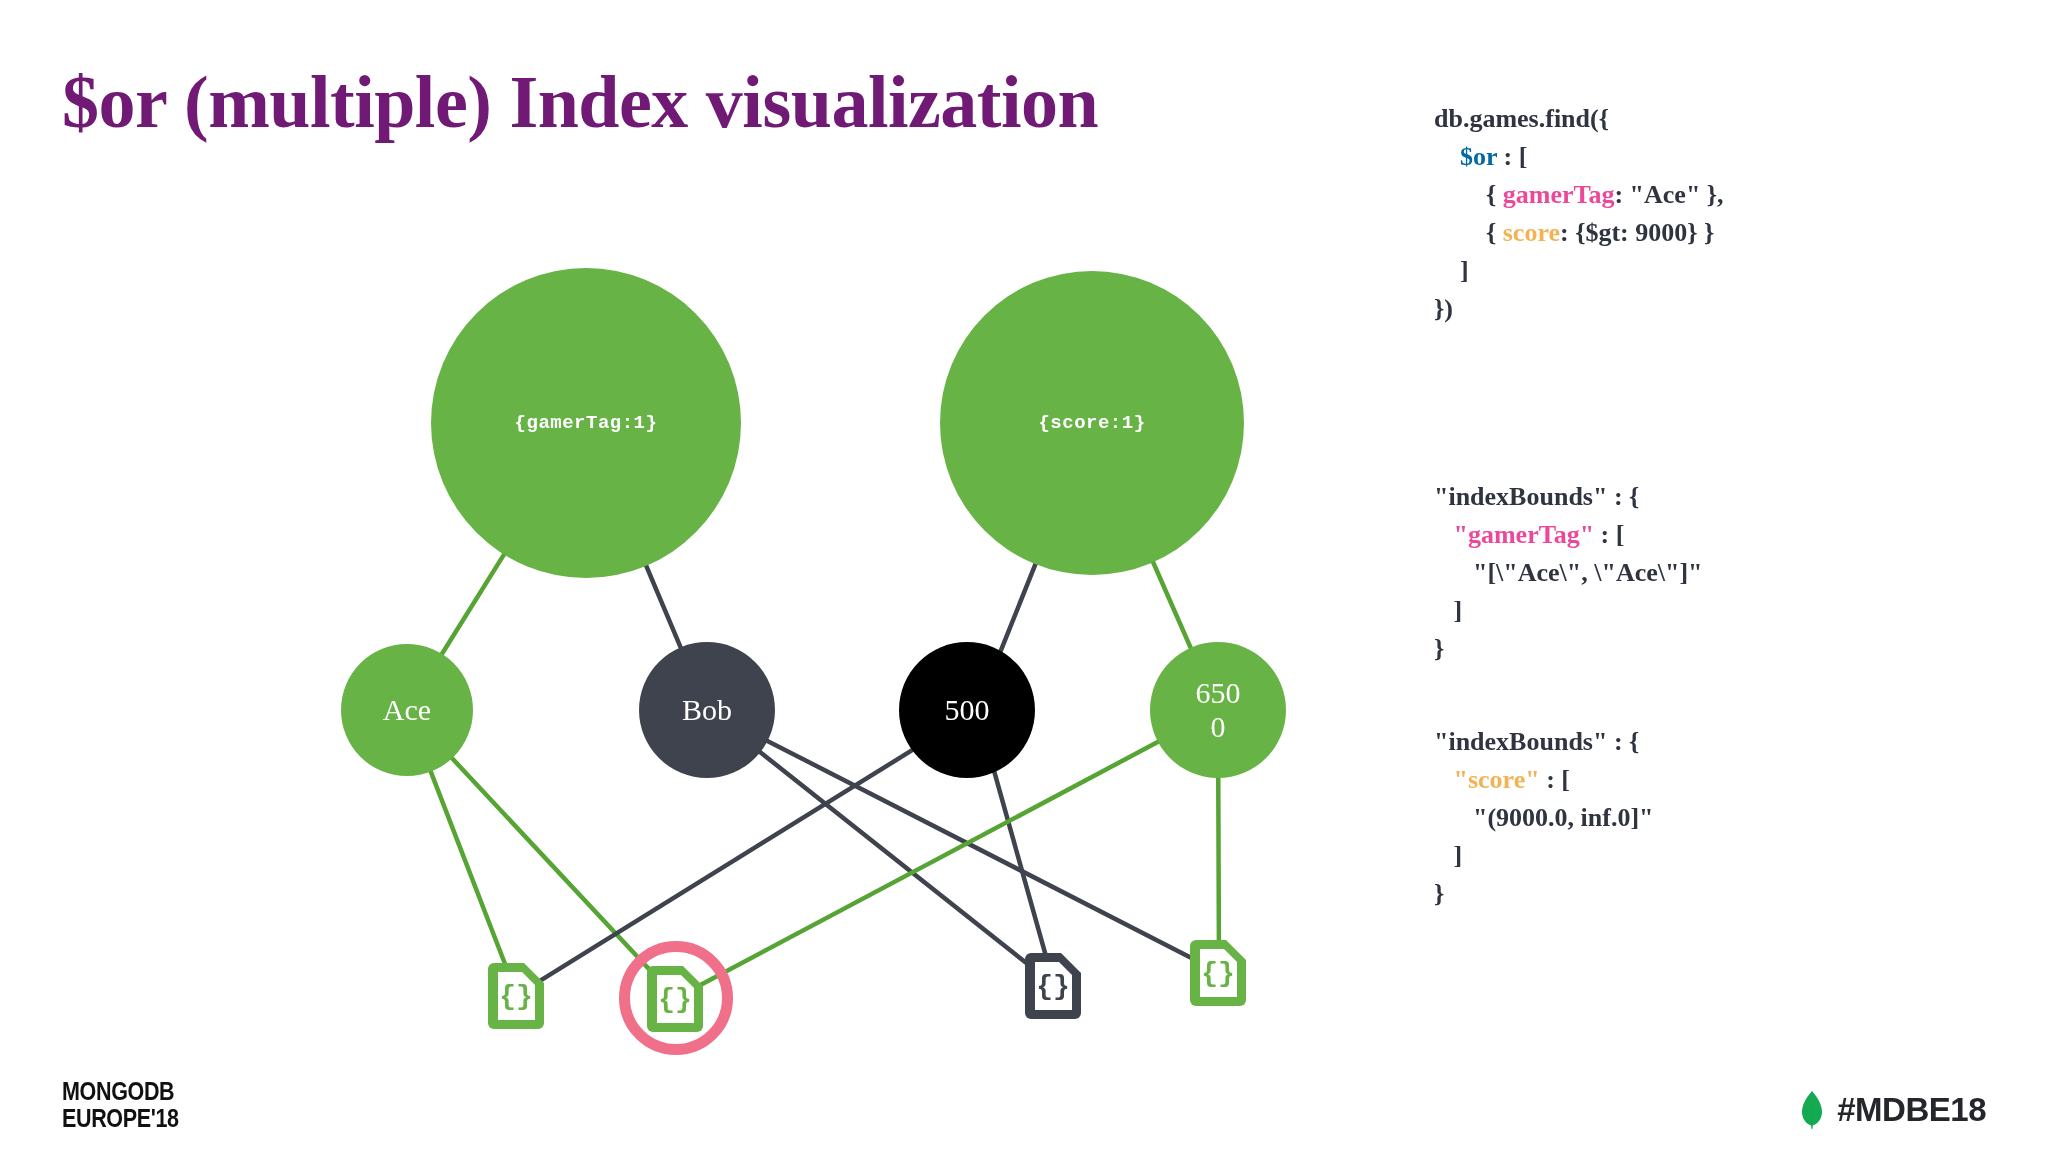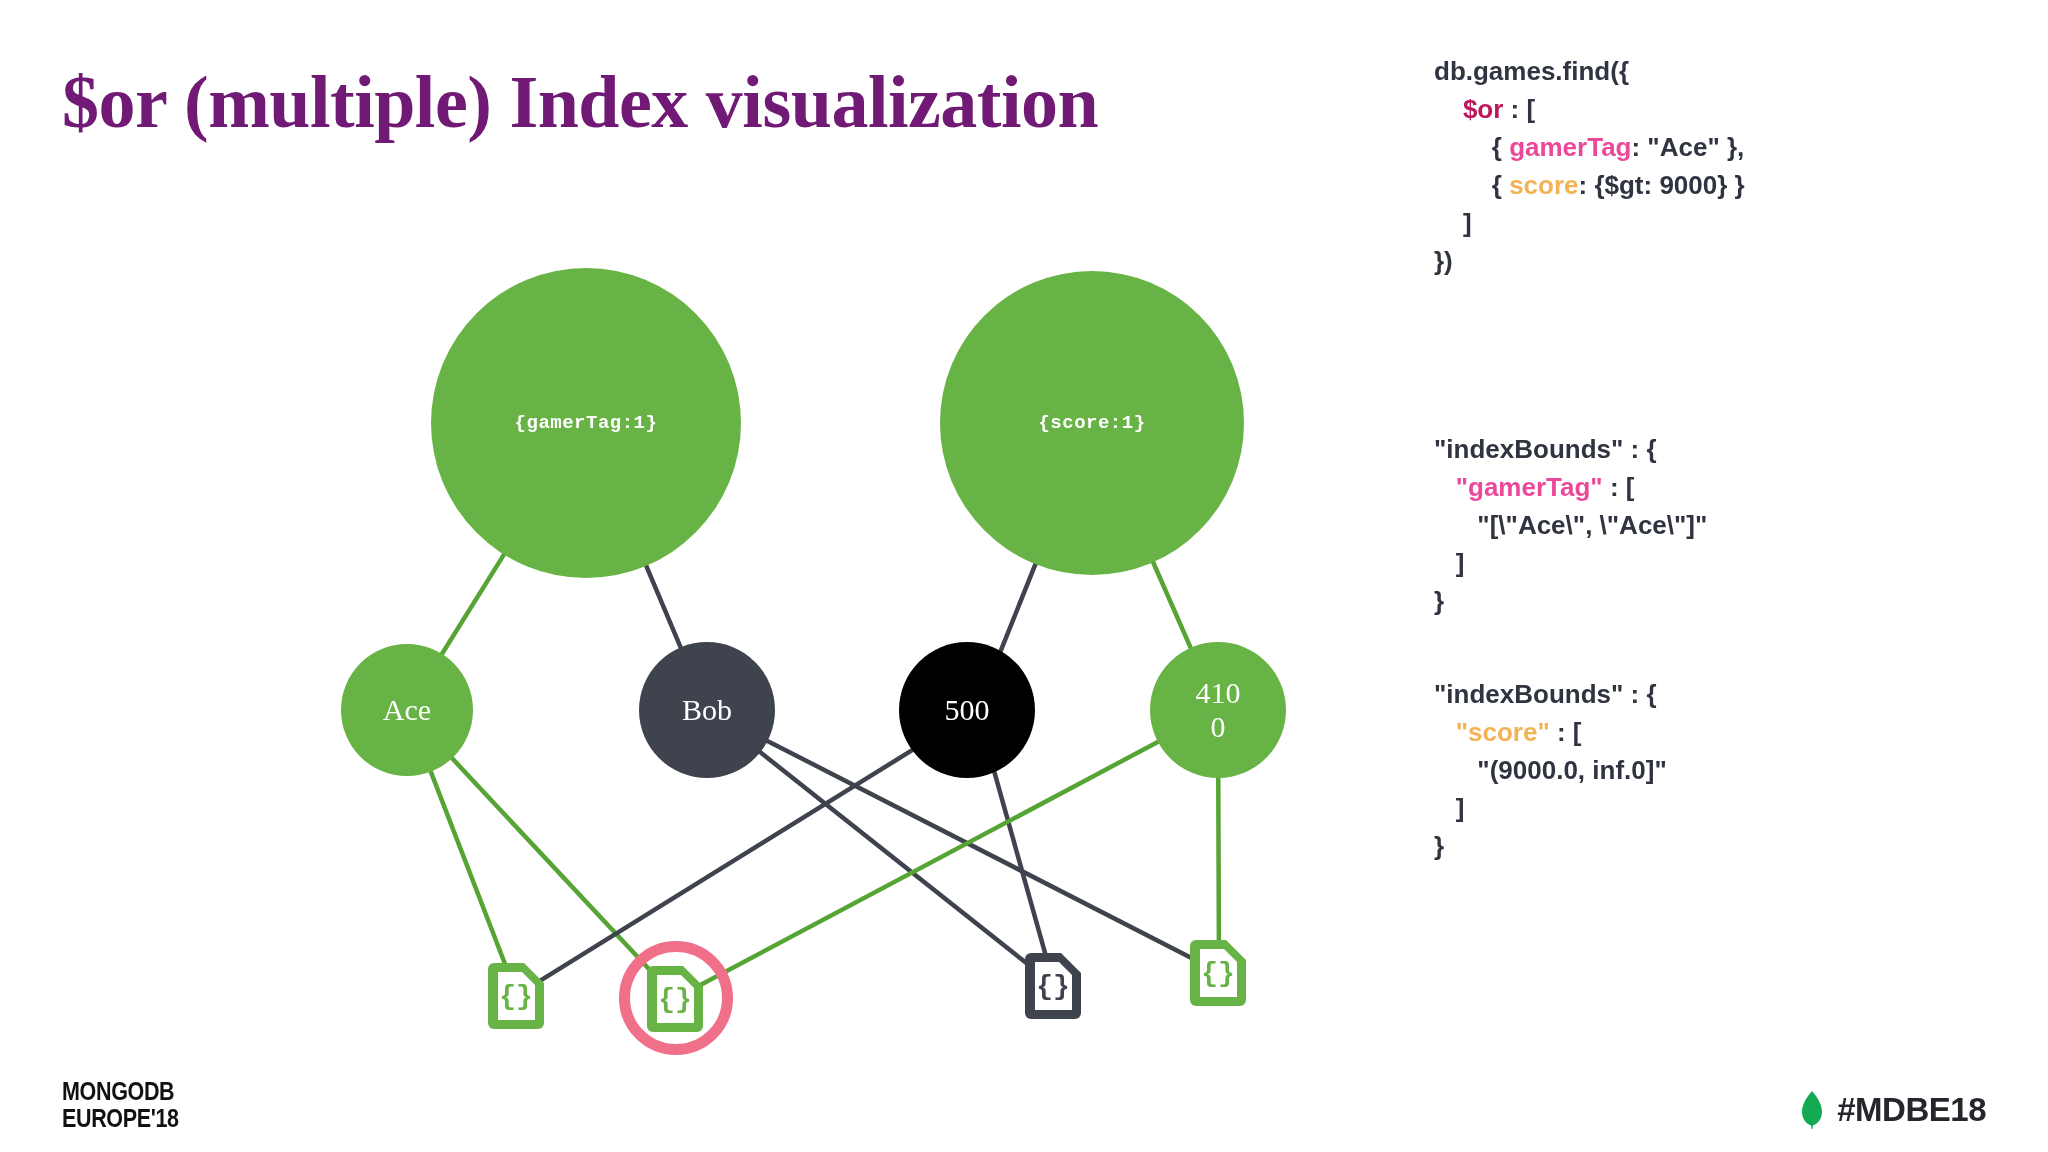--- a/index.html
+++ b/index.html
@@ -14,30 +14,30 @@
     position:absolute;left:62px;top:56px;
     font-family:"Liberation Serif",serif;
     font-weight:700;font-size:74px;line-height:92px;
     color:#701a75;white-space:nowrap;letter-spacing:-0.5px;
     z-index:3;
   }
 
   
   .code{
     position:absolute;
-    font-family:Liberation Sans, sans-serif;
+    font-family:Liberation Serif, serif;
     font-weight:700;font-size:26px;line-height:38px;
-    color:#2F3440;white-space:pre;z-index:4;
+    color:#2F3440;white-space:pre;z-index:4;margin-top:48px;
   }
   #code-query{left:1434px;top:52px;}
   #code-bounds-1{left:1434px;top:430px;}
   #code-bounds-2{left:1434px;top:675px;}
   .tok-green{color:#ec4899;}
   .tok-orange{color:#F3B355;}
-  .tok-pink{color:#be185d;}
+  .tok-pink{color:#0369a1;}
 
   
   #graph{position:absolute;left:0;top:0;width:2048px;height:1152px;z-index:2;}
   #edges{position:absolute;left:0;top:0;width:2048px;height:1152px;z-index:1;}
 
   .node{
     position:absolute;border-radius:50%;
     display:flex;align-items:center;justify-content:center;
     text-align:center;color:#ffffff;box-sizing:border-box;
     z-index:2;
@@ -107,21 +107,21 @@
       <div class="node key" style="left: 639px; top: 642px; width: 136px; height: 136px; background: rgb(62, 67, 78);">
         <span class="">Bob</span>
       </div>
       <div class="node key" style="left: 341px; top: 644px; width: 132px; height: 132px; background: rgb(104, 179, 69);">
         <span class="">Ace</span>
       </div>
       <div class="node key" style="left: 899px; top: 642px; width: 136px; height: 136px; background: #000000;">
         <span class="">500</span>
       </div>
       <div class="node key" style="left: 1150px; top: 642px; width: 136px; height: 136px; background: rgb(104, 179, 69);">
-        <span class="wrap">4100</span>
+        <span class="wrap">6500</span>
       </div>
       <div class="ring" style="left: 619px; top: 941px; width: 114px; height: 114px; border-color: rgb(240, 112, 138);"></div>
       <div class="doc" style="left: 486px; top: 959px;"><svg width="62" height="72" viewBox="0 0 62 72">
           <path d="M8 4 H38 L58 24 V64 A6 6 0 0 1 52 70 H8 A6 6 0 0 1 2 64 V10 A6 6 0 0 1 8 4 Z" fill="#68B345"></path>
           <path d="M12 13 H36 L49 26 V61 H12 Z" fill="#ffffff"></path>
           <text x="30" y="45" text-anchor="middle" font-family="&quot;Liberation Mono&quot;,&quot;DejaVu Sans Mono&quot;,monospace" font-size="28" font-weight="700" fill="#68B345">{}</text>
         </svg></div>
       <div class="doc" style="left: 645px; top: 962px;"><svg width="62" height="72" viewBox="0 0 62 72">
           <path d="M8 4 H38 L58 24 V64 A6 6 0 0 1 52 70 H8 A6 6 0 0 1 2 64 V10 A6 6 0 0 1 8 4 Z" fill="#68B345"></path>
           <path d="M12 13 H36 L49 26 V61 H12 Z" fill="#ffffff"></path>

